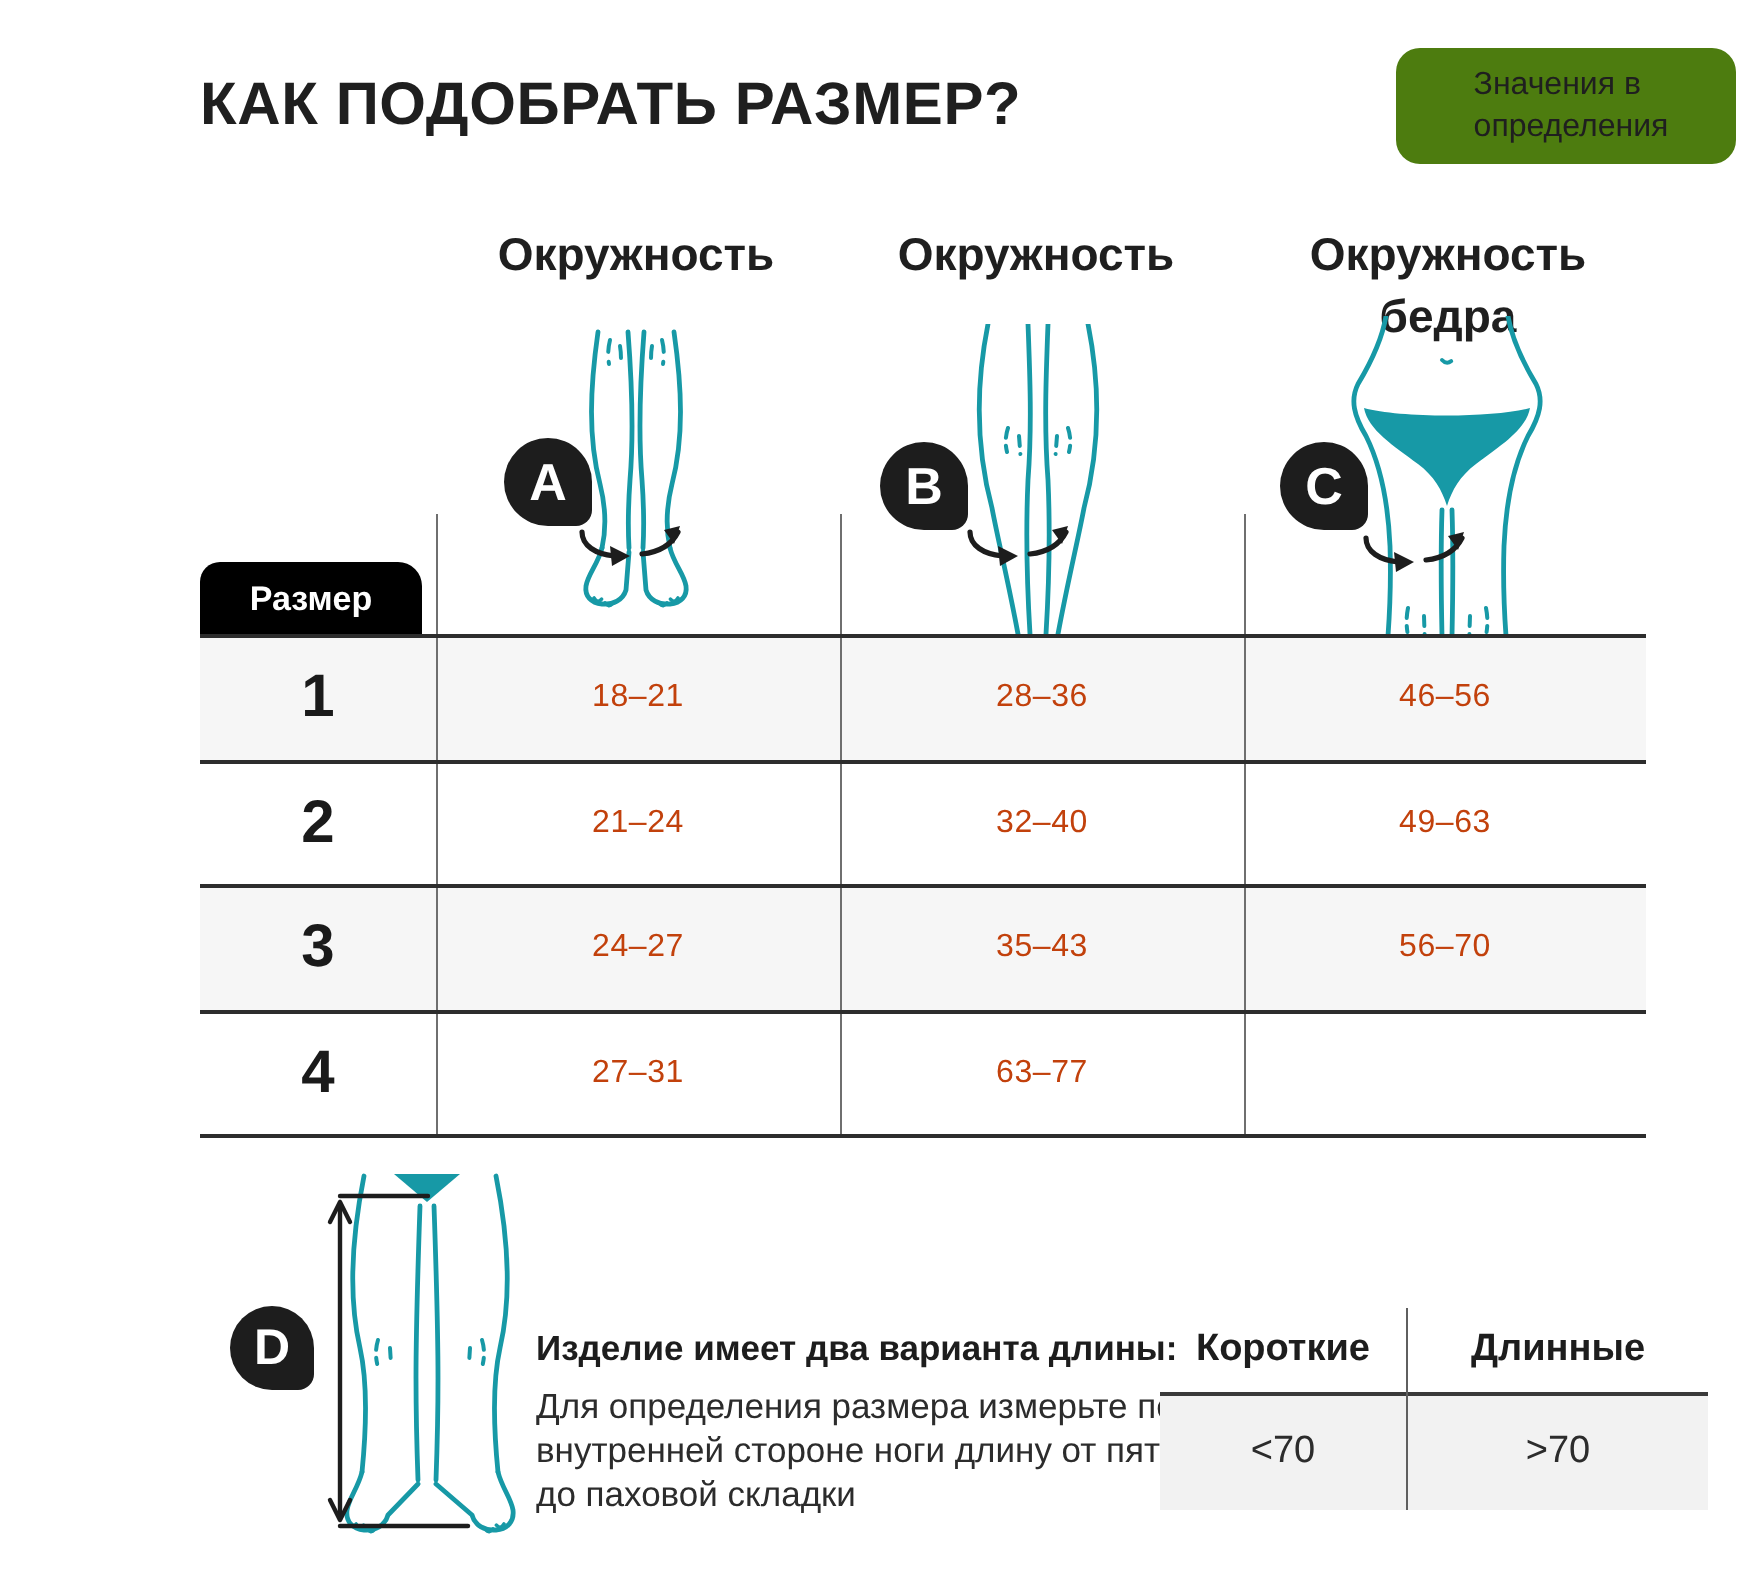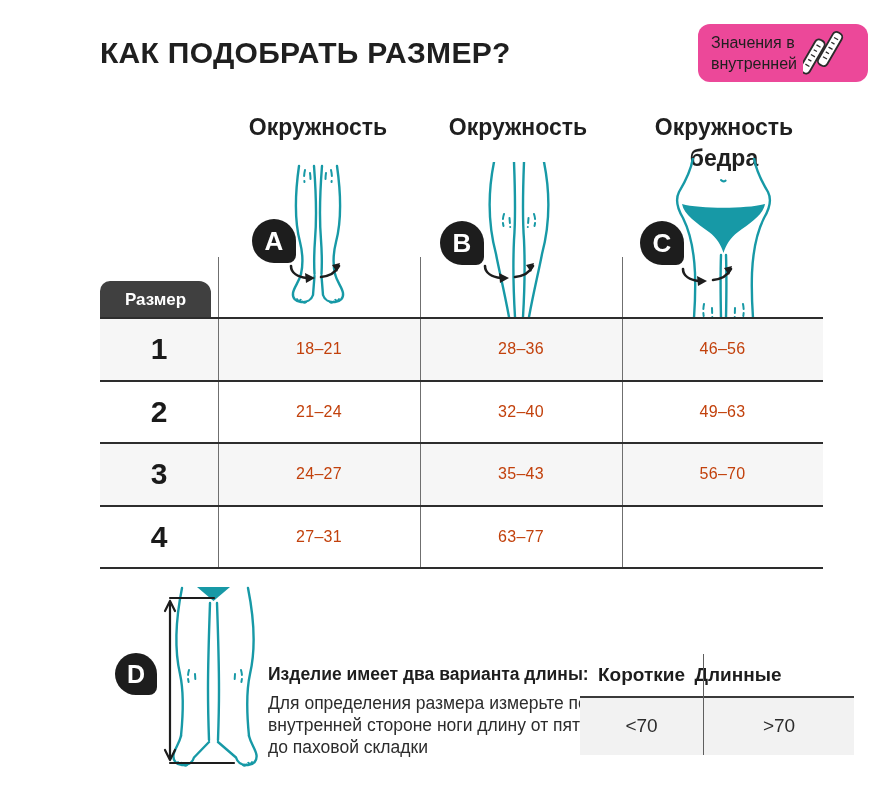--- a/index.html
+++ b/index.html
@@ -8,42 +8,42 @@
     width:879px; height:792px; position:relative; overflow:hidden;
     font-family:"Liberation Sans", sans-serif; color:#1d1d1d;
   }
   .abs { position:absolute; }
 
   
   .title { left:100px; top:36px; font-size:30px; font-weight:bold; color:#1f1f1f; letter-spacing:.3px; }
 
   
   .units-badge {
-    left:698px; top:24px; width:170px; height:58px; background:#ec4899;
-    border-radius:12px; display:flex; align-items:center; gap:6px; padding:8px 8px 8px 13px;
+    left:698px; top:24px; width:170px; height:58px; background:#4d7c0f;
+    border-radius:12px; display:flex; align-items:center; gap:6px; padding:8px 8px 8px 13px;flex-direction:column;
   }
   .units-text { font-size:16px; line-height:1.32; color:#1f1f1f; }
 
   
   .col-header { top:112px; width:180px; text-align:center; font-weight:bold; font-size:23px; line-height:1.35; color:#1f1f1f; }
 
   
   .marker-badge {
     width:44px; height:44px; background:#1d1d1d; color:#ffffff;
     border-radius:50% 50% 8px 50%;
     display:flex; align-items:center; justify-content:center;
     font-size:26px; font-weight:bold;
   }
 
   
   .stripe { left:100px; width:723px; height:62px; background:#f6f6f6; }
   .vline  { width:1px; background:#6f6f6f; }
   .hline  { left:100px; width:723px; height:2px; background:#2d2d2d; }
   .size-tab {
-    left:100px; top:281px; width:111px; height:37px; background:#404040;
+    left:100px; top:281px; width:111px; height:37px; background:#000000;
     border-radius:10px 12px 0 0; color:#fff; font-size:17px; font-weight:bold;
     display:flex; align-items:center; justify-content:center;
   }
   .table-grid {
     left:100px; top:318px; width:723px; height:250px;
     display:grid; grid-template-columns:118px 202px 202px 201px; grid-template-rows:repeat(4, 62.5px);
   }
   .cell { display:flex; align-items:center; justify-content:center; }
   .size-cell { font-size:30px; font-weight:bold; color:#1a1a1a; }
   .val-cell  { font-size:16px; color:#c2410c; letter-spacing:.3px; }
@@ -61,21 +61,21 @@
   svg { display:block; }
 </style>
 </head>
 <body>
 
 <h1 class="abs title">КАК ПОДОБРАТЬ РАЗМЕР?</h1>
 
 <div class="abs units-badge">
   <div class="units-text">
     <div>Значения в</div>
-    <div>внутренней</div>
+    <div>определения</div>
   </div>
   <svg width="42" height="50" viewBox="0 0 44 54">
     <g transform="rotate(30 10 31)">
       <rect x="4" y="11" width="11" height="40" rx="4.5" fill="#ffffff" stroke="#2b2b2b" stroke-width="2"></rect>
       <path d="M7 18h5 M7 24h4 M7 30h5 M7 36h4 M7 42h5" stroke="#2b2b2b" stroke-width="1.4" fill="none"></path>
     </g>
     <g transform="rotate(30 29 23)">
       <rect x="23" y="3" width="11" height="40" rx="4.5" fill="#ffffff" stroke="#2b2b2b" stroke-width="2"></rect>
       <path d="M26 10h5 M26 16h4 M26 22h5 M26 28h4 M26 34h5" stroke="#2b2b2b" stroke-width="1.4" fill="none"></path>
     </g>
@@ -210,17 +210,17 @@
 
 <div class="abs marker-badge" style="left:115px; top:653px; width:42px; height:42px; font-size:25px;">
   <span>D</span>
 </div>
 
 <div class="abs bottom-heading">Изделие имеет два варианта длины:</div>
 <div class="abs bottom-desc">Для определения размера измерьте по внутренней стороне ноги длину от пятки до паховой складки</div>
 
 <div class="abs mini-val-bg"></div>
 <div class="abs mini-header" style="left:580px; width:123px;">Короткие</div>
-<div class="abs mini-header" style="left:663px; width:150px;">Длинные</div>
+<div class="abs mini-header" style="left:704px; width:150px;">Длинные</div>
 <div class="abs mini-hline"></div>
 <div class="abs mini-vline"></div>
 <div class="abs mini-val" style="left:580px; width:123px;">&lt;70</div>
 <div class="abs mini-val" style="left:704px; width:150px;">&gt;70</div>
 
 </body></html>

